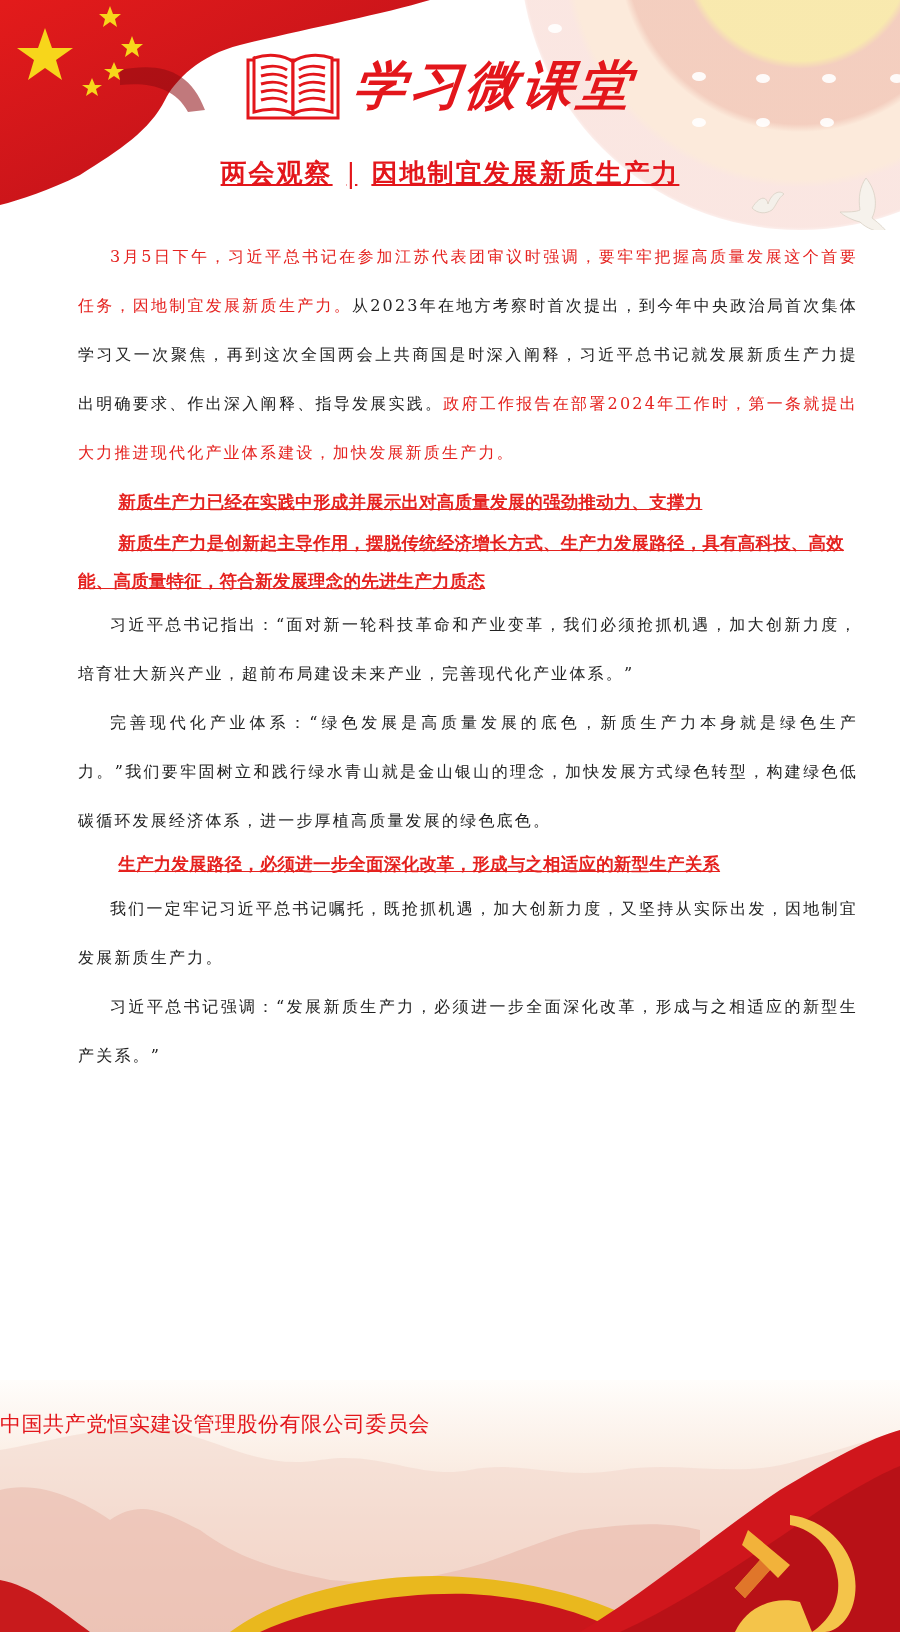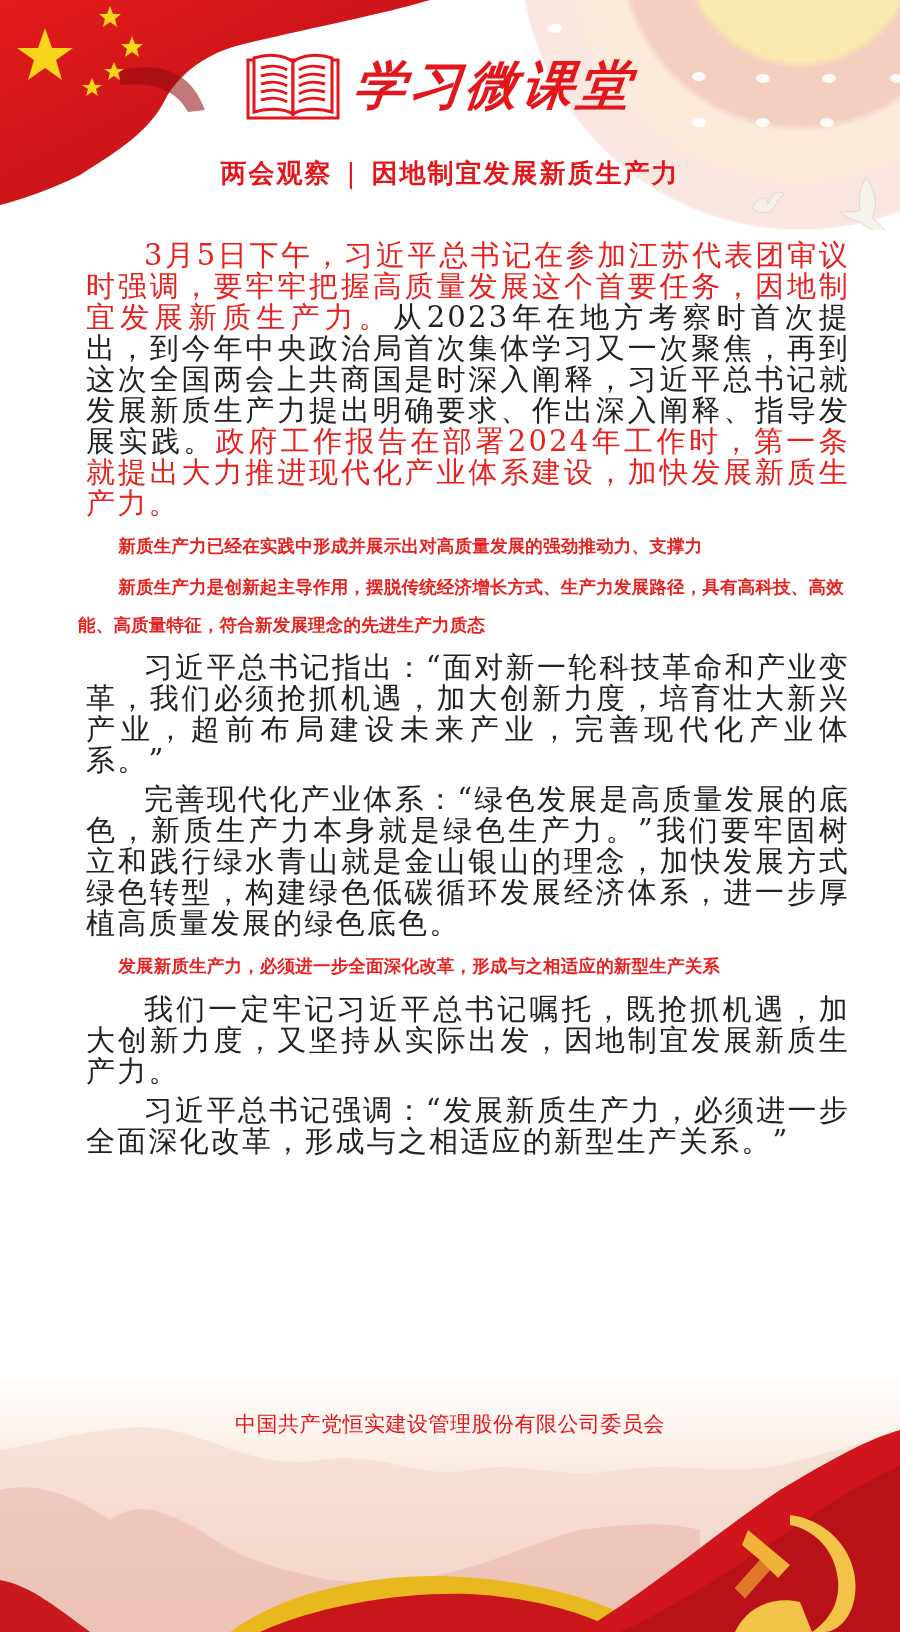--- a/index.html
+++ b/index.html
@@ -12,36 +12,36 @@
   .halo { position:absolute; border-radius:50%; }
   #halo1 { left:520px; top:-330px; width:560px; height:560px;
            background:radial-gradient(circle, rgba(248,232,170,0.95) 0 28%, rgba(240,190,170,0.75) 30% 44%, rgba(250,220,195,0.6) 46% 58%, rgba(245,200,190,0.45) 60% 70%, rgba(255,240,230,0.0) 72%); }
   .dot { position:absolute; width:14px; height:9px; border-radius:50%; background:#ffffff; opacity:0.9; }
   #flag { left:0; top:0; width:440px; height:210px; }
   #logo-wrap { left:246px; top:50px; width:420px; height:72px; display:flex; align-items:center; }
   #book-icon { width:94px; height:68px; }
   #brand { margin-left:14px; font-family:"DejaVu Serif", serif; font-style:italic; font-weight:bold;
            font-size:52px; color:#e3161b; letter-spacing:4px; transform:skewX(-6deg); }
   #headline { left:0; top:156px; width:900px; text-align:center; font-family:"DejaVu Sans", sans-serif;
-              font-weight:bold; font-size:26px; color:#e3161b; letter-spacing:2px; }
+              font-weight:bold; font-size:26px; color:#e3161b; letter-spacing:2px;text-decoration:underline; }
   #headline .sep { margin:0 14px; font-weight:normal; }
   .dove { position:absolute; }
 
   
   #content { left:78px; top:232px; width:780px; }
-  .p { font-size:29px; line-height:31px; color:#222; text-align:justify; text-indent:2em; margin:8px; letter-spacing:2.2px; }
+  .p { font-size:16px; line-height:49px; color:#222; text-align:justify; text-indent:2em; margin:0; letter-spacing:2.2px; }
   .red { color:#e5221f; }
   .h { font-family:"DejaVu Sans", sans-serif; font-weight:bold; font-size:17.5px; color:#e5221f;
-       line-height:39px; margin:0; text-indent:2.3em; letter-spacing:0.2px; }
+       line-height:39px; margin:0; text-indent:2.3em; letter-spacing:0.2px;text-decoration:underline; }
 
   
   #footer { left:0; top:1380px; width:900px; height:252px; overflow:hidden; }
   #footer-bg { position:absolute; left:0; top:0; width:900px; height:252px;
                background:linear-gradient(180deg,#fffdfb 0%, #fbefe6 30%, #f6ded2 60%, #f0cfc0 100%); }
-  #org { position:absolute; left:0; top:30px; width:900px; text-align:center;
+  #org { position:absolute; left:0; top:30px; width:900px; 
          font-family:"DejaVu Sans", sans-serif; font-size:21px; color:#e3161b; letter-spacing:0.5px; }
 </style>
 </head>
 <body>
 
 <div id="header" class="abs">
   <div id="halo1" class="halo"></div>
   <div class="dot" style="left:548px;top:24px;"></div>
   <div class="dot" style="left:692px;top:72px;"></div>
   <div class="dot" style="left:756px;top:74px;"></div>
@@ -106,21 +106,21 @@
 <div id="content" class="abs">
   <p class="p"><span class="red">3月5日下午，习近平总书记在参加江苏代表团审议时强调，要牢牢把握高质量发展这个首要任务，因地制宜发展新质生产力。</span><span>从2023年在地方考察时首次提出，到今年中央政治局首次集体学习又一次聚焦，再到这次全国两会上共商国是时深入阐释，习近平总书记就发展新质生产力提出明确要求、作出深入阐释、指导发展实践。</span><span class="red">政府工作报告在部署2024年工作时，第一条就提出大力推进现代化产业体系建设，加快发展新质生产力。</span></p>
 
   <p class="h" style="margin-top:6px;">新质生产力已经在实践中形成并展示出对高质量发展的强劲推动力、支撑力</p>
 
   <p class="h" style="margin-top:2px;line-height:38px;">新质生产力是创新起主导作用，摆脱传统经济增长方式、生产力发展路径，具有高科技、高效能、高质量特征，符合新发展理念的先进生产力质态</p>
   <p class="p">习近平总书记指出：“面对新一轮科技革命和产业变革，我们必须抢抓机遇，加大创新力度，培育壮大新兴产业，超前布局建设未来产业，完善现代化产业体系。”</p>
 
   <p class="p">完善现代化产业体系：“绿色发展是高质量发展的底色，新质生产力本身就是绿色生产力。”我们要牢固树立和践行绿水青山就是金山银山的理念，加快发展方式绿色转型，构建绿色低碳循环发展经济体系，进一步厚植高质量发展的绿色底色。</p>
 
-  <p class="h">发展新质生产力，必须进一步全面深化改革，形成与之相适应的新型生产关系</p>
+  <p class="h">生产力发展路径，必须进一步全面深化改革，形成与之相适应的新型生产关系</p>
   <p class="p">我们一定牢记习近平总书记嘱托，既抢抓机遇，加大创新力度，又坚持从实际出发，因地制宜发展新质生产力。</p>
   <p class="p">习近平总书记强调：“发展新质生产力，必须进一步全面深化改革，形成与之相适应的新型生产关系。”</p>
 </div>
 
 <div id="footer" class="abs">
   <div id="footer-bg"></div>
   <svg class="abs" style="left:0;top:0;" width="900" height="252" viewBox="0 0 900 252">
     <path d="M0 70 C60 60 120 40 170 50 C220 60 260 90 320 80 C380 70 420 100 470 90 C520 80 560 100 620 90 C680 80 740 100 800 80 C840 70 870 60 900 50 V252 H0 Z" fill="#f3d7cc" opacity="0.55"></path>
     <path d="M0 110 C40 100 80 120 110 140 C140 120 160 130 200 150 C240 180 280 190 330 200 C380 205 420 200 460 190 C500 180 540 160 580 150 C620 145 660 140 700 150 V252 H0 Z" fill="#e8b4a6" opacity="0.5"></path>
     <path d="M0 200 C30 205 60 230 90 252 H0 Z" fill="#c81a1c"></path>

